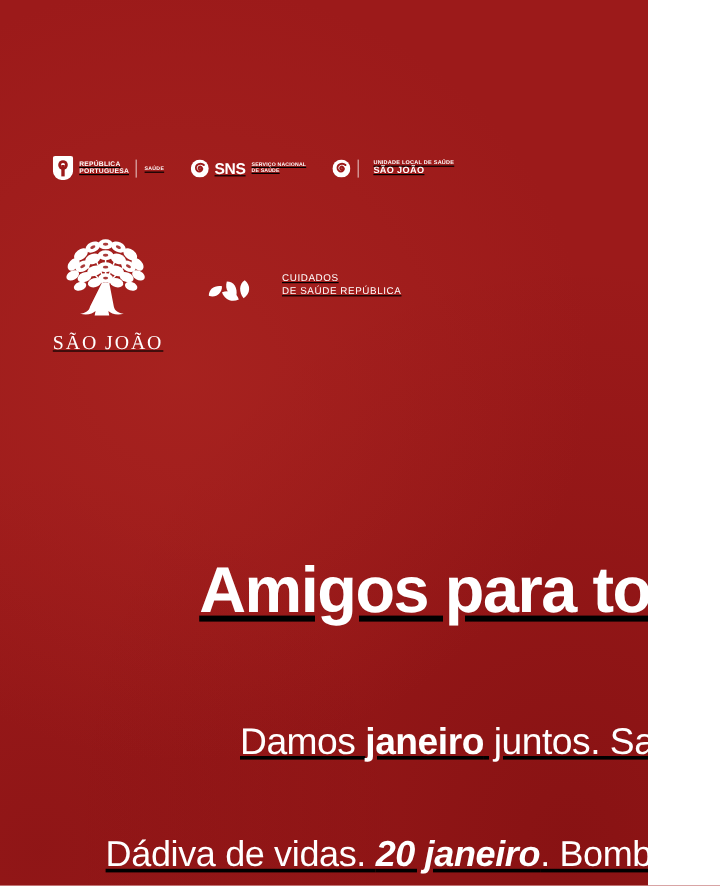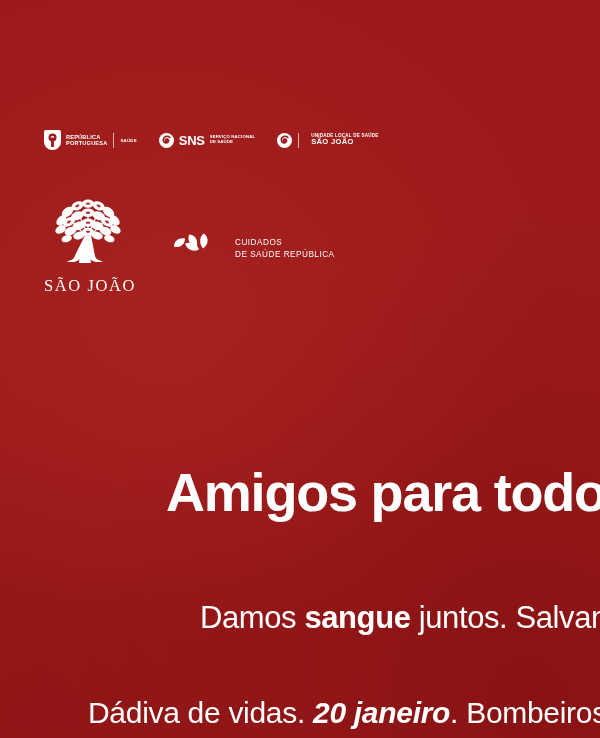--- a/index.html
+++ b/index.html
@@ -3,23 +3,24 @@
 <meta charset="utf-8">
 <style>
   * { margin:0; padding:0; box-sizing:border-box; }
   html, body {
     width:600px; height:738px;
     overflow:hidden;
     font-family:"Liberation Sans", sans-serif;
   }
   #poster{
     position:relative;
-    width:600px; height:738px;
+    width:540px; height:738px;
     background:#9c1a1a;
     overflow:hidden;
+    text-decoration:underline;
   }
   
   #poster::before{
     content:"";
     position:absolute; inset:0;
     background:
       radial-gradient(115% 80% at 28% 42%, rgba(175,40,35,0.55) 0%, rgba(156,26,26,0.0) 55%),
       radial-gradient(130% 110% at 88% 95%, rgba(120,12,14,0.55) 0%, rgba(156,26,26,0) 60%),
       radial-gradient(90% 70% at 6% 96%, rgba(128,16,18,0.45) 0%, rgba(156,26,26,0) 62%);
     pointer-events:none;
@@ -81,21 +82,21 @@
     margin-top:10px;
     color:#fff;
     font-size:16.5px;
     letter-spacing:1.6px;
     font-family:"Liberation Serif", serif;
     white-space:nowrap;
   }
   .csp-brand{
     margin-left:36px;
     margin-top:30px;
-    display:flex; align-items:flex-end;
+    display:flex; align-items:flex-start;
   }
   .csp-svg{ width:56px; height:34px; display:block; }
   .csp-words{
     margin-left:11px; color:#fff;
     line-height:1.38; letter-spacing:.5px;
   }
   .csp-words span{ display:block; font-size:8.2px; }
 
   
   .headline{
@@ -247,17 +248,17 @@
       <div class="csp-words">
         <span>CUIDADOS</span>
         <span>DE SAÚDE REPÚBLICA</span>
       </div>
     </div>
 
   </div>
 
   <div class="headline">Amigos para todos</div>
 
-  <div class="subhead"><span>Damos </span><b>sangue</b><span> juntos. Salvamos vidas.</span></div>
+  <div class="subhead"><span>Damos </span><b>janeiro</b><span> juntos. Salvamos vidas.</span></div>
 
   <div class="detail-1"><span>Dádiva de vidas. </span><span class="when">20  janeiro</span><span>. Bombeiros</span></div>
 
 </div>
 
 </body></html>

